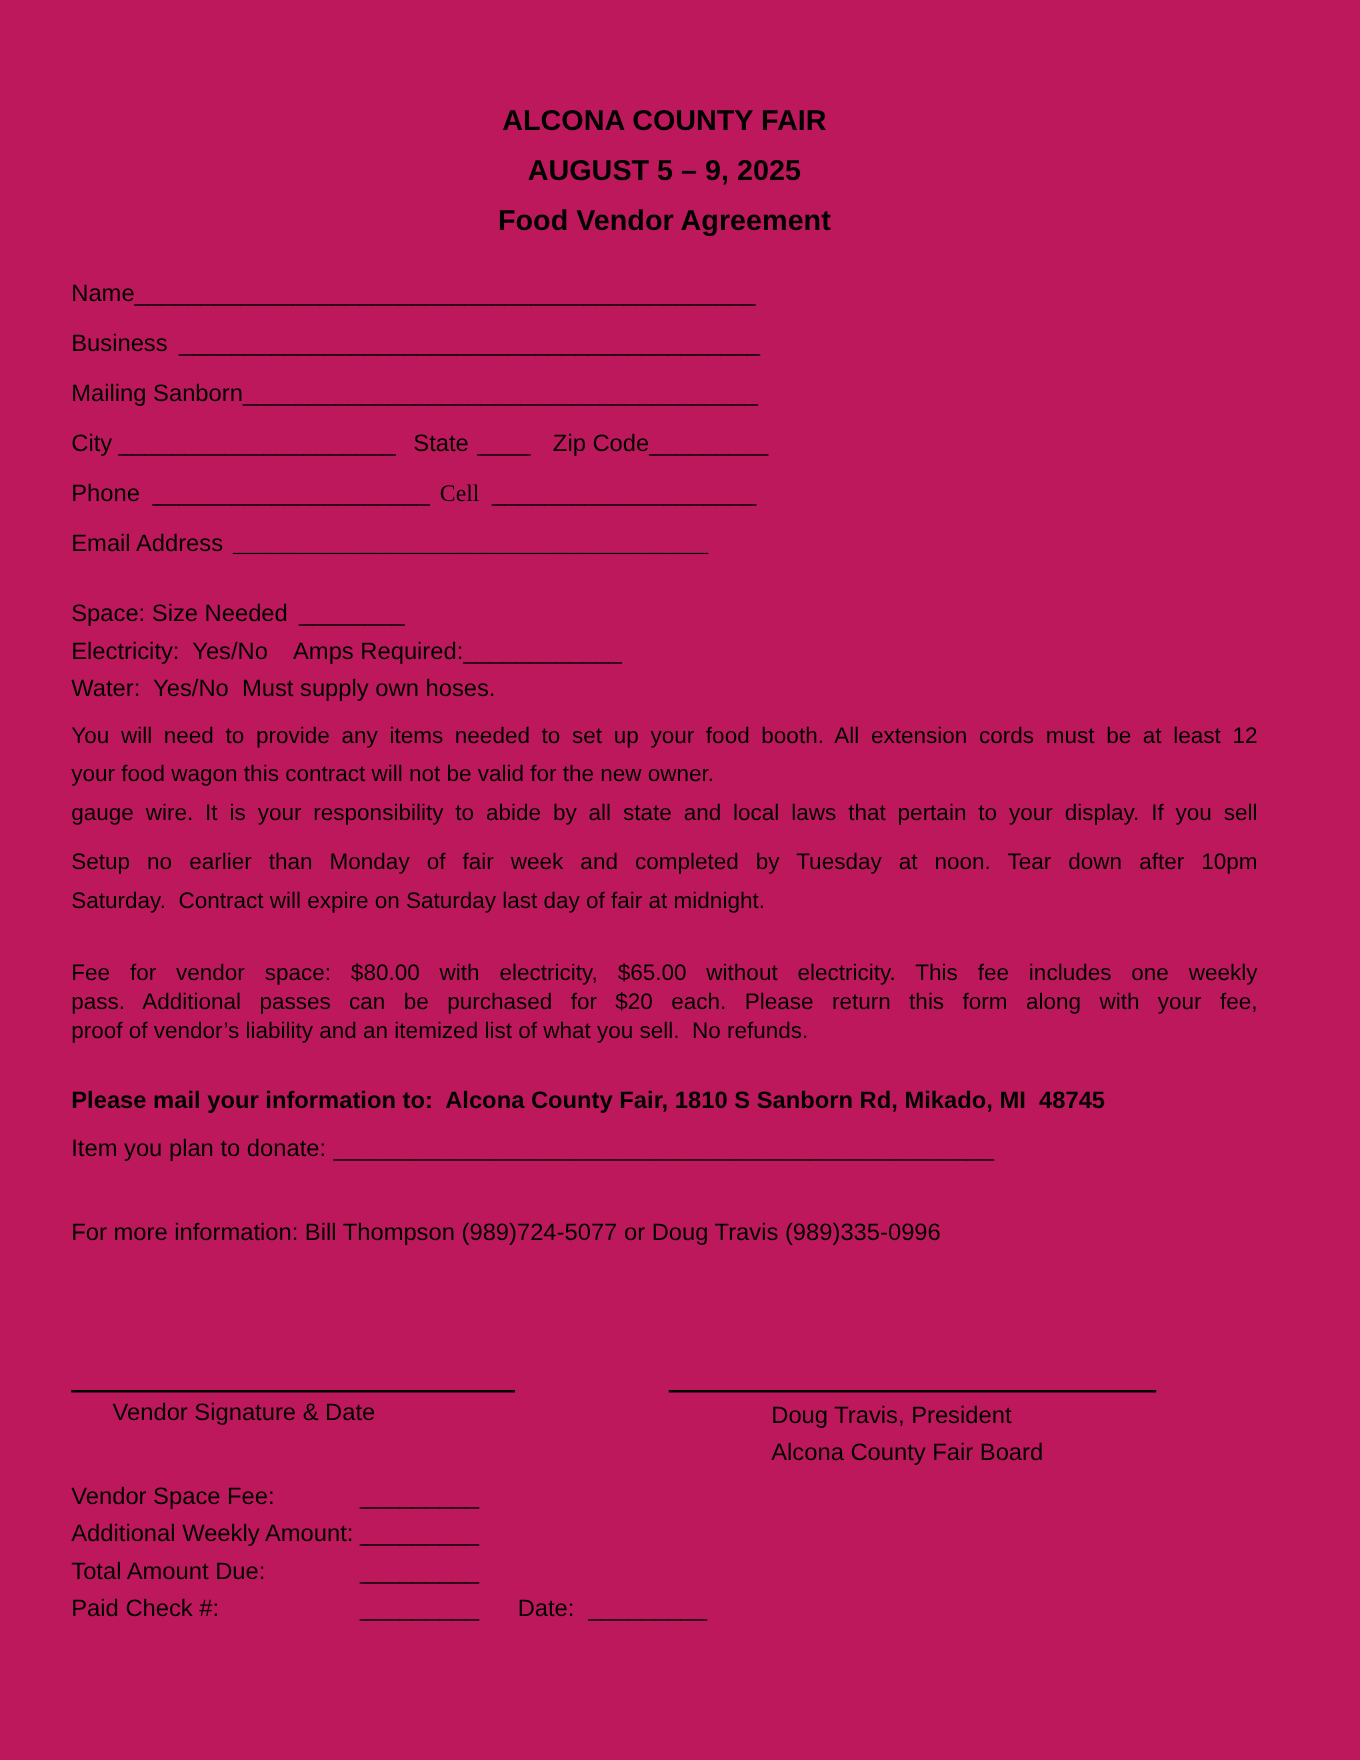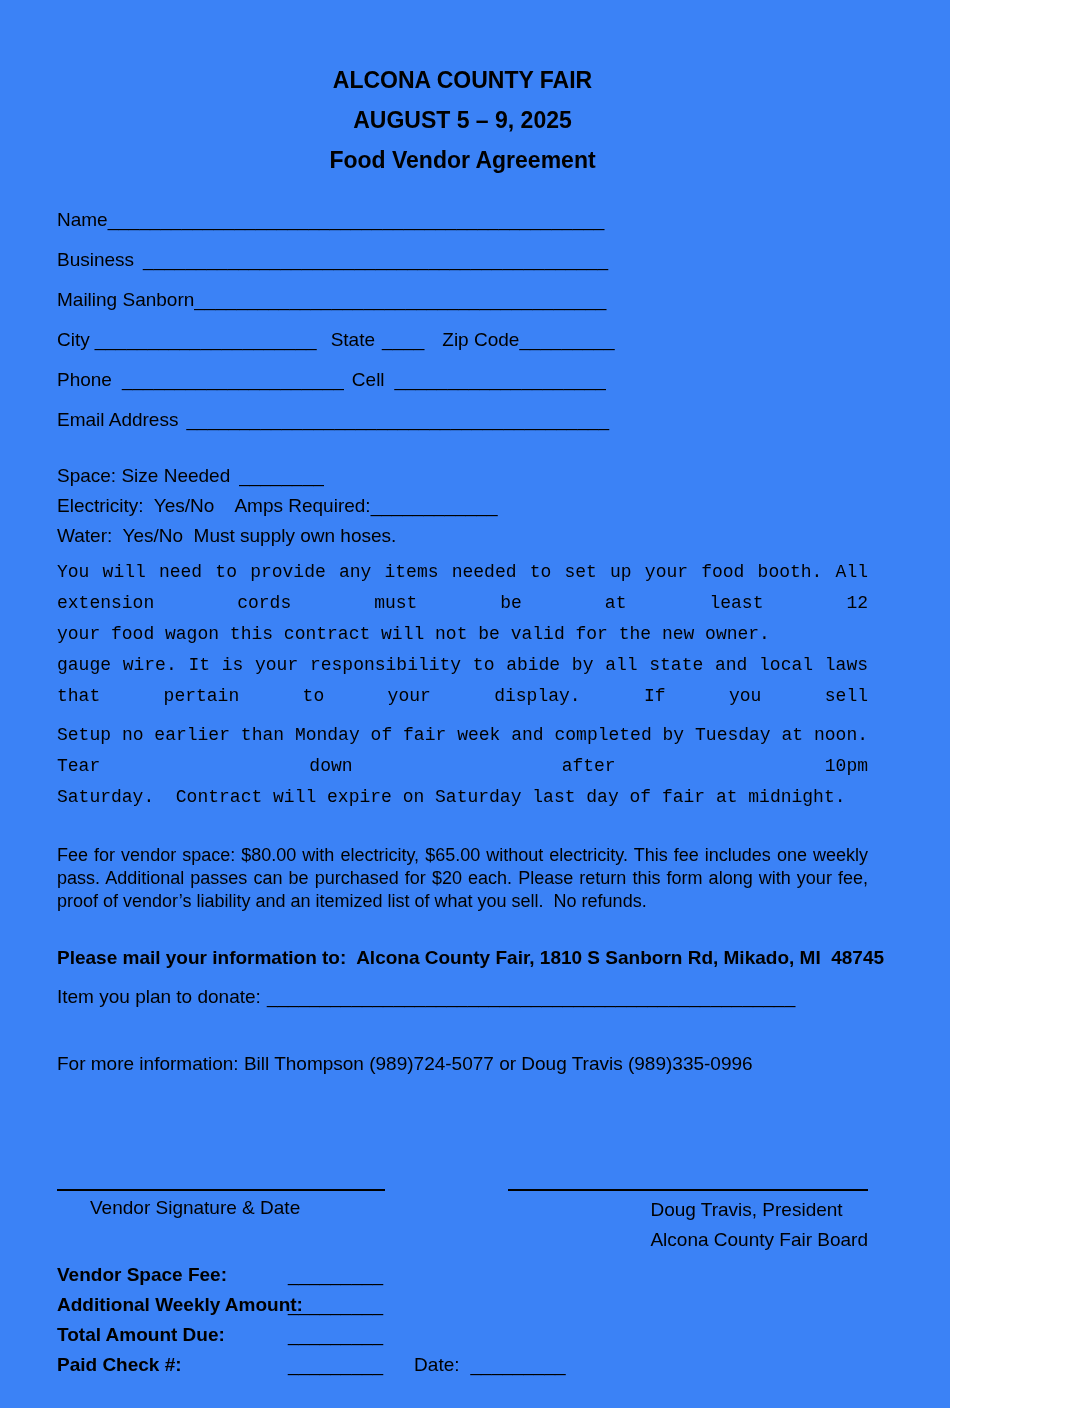--- a/index.html
+++ b/index.html
@@ -3,55 +3,55 @@
 <meta charset="utf-8">
 <style>
   html, body { margin: 0; padding: 0; background: #ffffff; }
   body {
     width: 1088px; height: 1408px;
     color: #000;
     font-family: "Liberation Sans", "DejaVu Sans", sans-serif;
   }
   .page {
     box-sizing: border-box;
-    width: 950px; height: 1408px;
-    padding: 60px 82px 0 57px;
+    width: 1088px; height: 1408px;
+    padding: 76px 82px 0 57px;
     overflow: hidden;
-    background: #3b82f6;
+    background: #be185d;
   }
   .ttl { font-weight: bold; font-size: 23px; line-height: 40px; text-align: center; white-space: pre; }
   .formblock { margin-top: 20px; }
   .frow { font-size: 19px; line-height: 40px; white-space: pre; }
   .spaceblock { margin-top: 21px; }
   .srow { font-size: 19px; line-height: 30px; white-space: pre; }
   .fill { letter-spacing: 0; }
   .g5 { margin-left: 5px; } .g6 { margin-left: 6px; } .g7 { margin-left: 7px; text-align: right; }
-  .g8 { margin-left: 8px; } .g9 { margin-left: 9px; } .g10 { margin-left: 10px; }
+  .g8 { margin-left: 8px; font-family: Liberation Serif, serif; } .g9 { margin-left: 9px; } .g10 { margin-left: 10px; }
   .g14 { margin-left: 14px; } .g18 { margin-left: 18px; }
   .para1 { margin-top: 6px; }
   .para2 { margin-top: 8px; }
-  .pline { font-size: 18px; line-height: 31px; font-family: Liberation Mono, monospace; }
+  .pline { font-size: 18px; line-height: 31px; }
   .stretch { text-align: justify; text-align-last: justify; }
   .plast { white-space: pre; }
   .feepara { margin-top: 31px; }
   .feeline { font-weight: normal; font-size: 18px; line-height: 23px; }
   .mailline { margin-top: 30px; font-weight: bold; font-size: 19px; line-height: 30px; white-space: pre; }
   .kidsblock { margin-top: 10px; }
   .krow { font-size: 19px; line-height: 27px; white-space: pre; }
   .moreinfo { margin-top: 40px; font-size: 19px; line-height: 27px; white-space: pre; }
   .sigrules { margin-top: 112px; display: flex; }
   .sigrule { height: 0; border-bottom: 2px solid #000; }
   .sigrule.left { width: 355px; }
   .sigrule.right { width: 390px; margin-left: 123px; }
-  .sigcaps { display: flex; margin-top: 4px; justify-content: space-between; }
+  .sigcaps { display: flex; margin-top: 4px; }
   .sigcap-left { width: 478px; padding-left: 33px; box-sizing: border-box; font-size: 19px; line-height: 26px; }
   .sigcap-right { padding-left: 82px; font-size: 19px; line-height: 30px; }
   .payblock { margin-top: 5px; }
   .payrow { display: flex; font-size: 19px; line-height: 30px; white-space: pre; }
-  .paylabel { width: 231px; flex: 0 0 231px; font-weight: bold; }
+  .paylabel { width: 231px; flex: 0 0 231px; }
   .datelabel { margin-left: 31px; }
   .dateline { margin-left: 11px; }
 </style>
 </head>
 <body>
 
 <div class="page">
 
   <div>
     <div class="ttl">ALCONA COUNTY FAIR</div>

